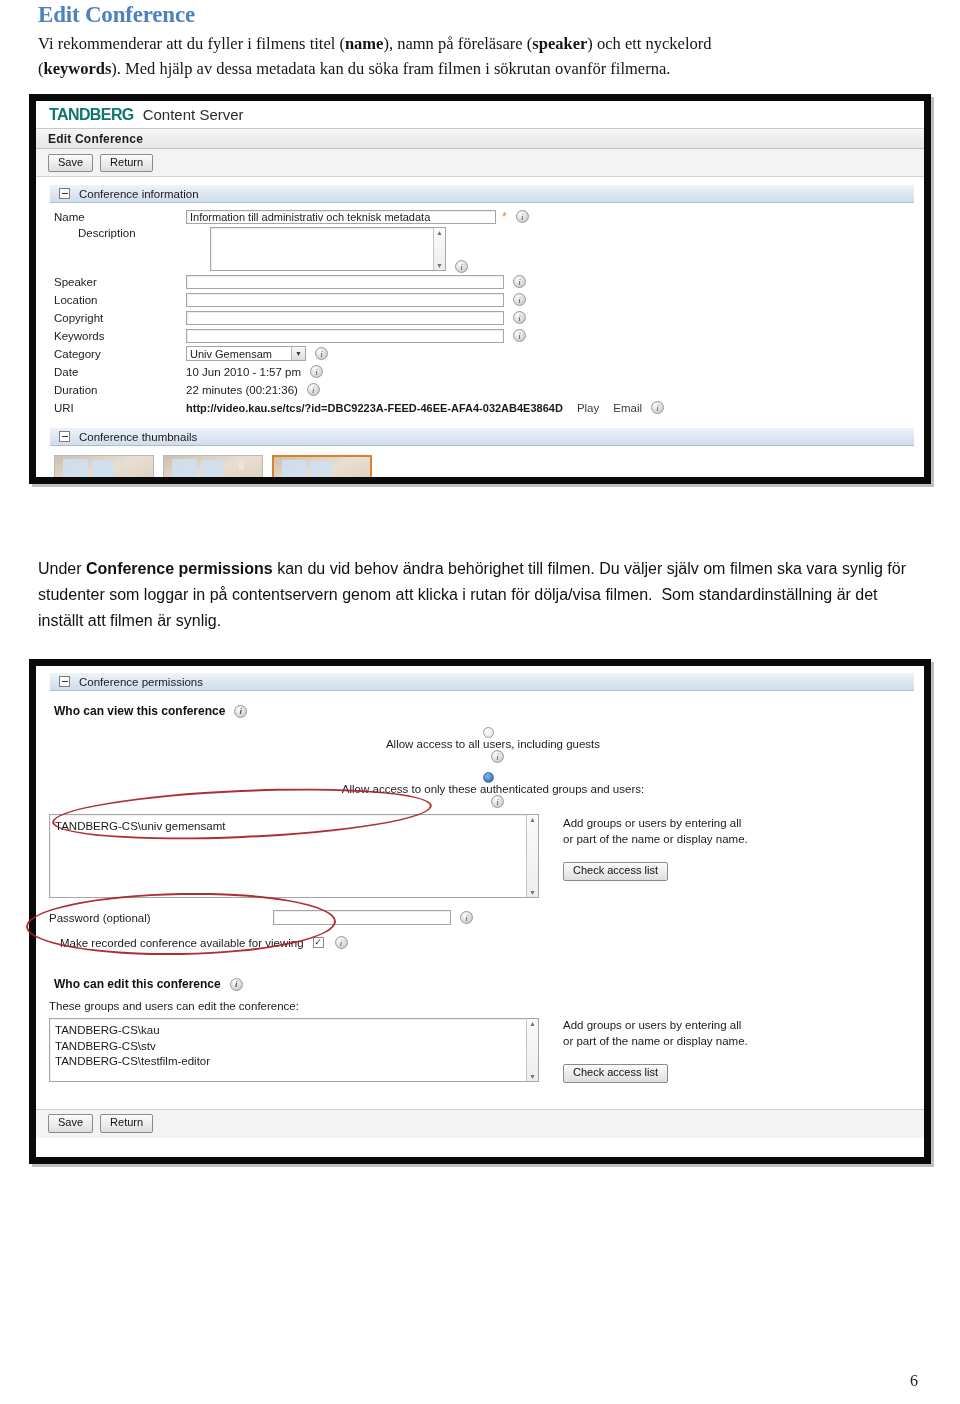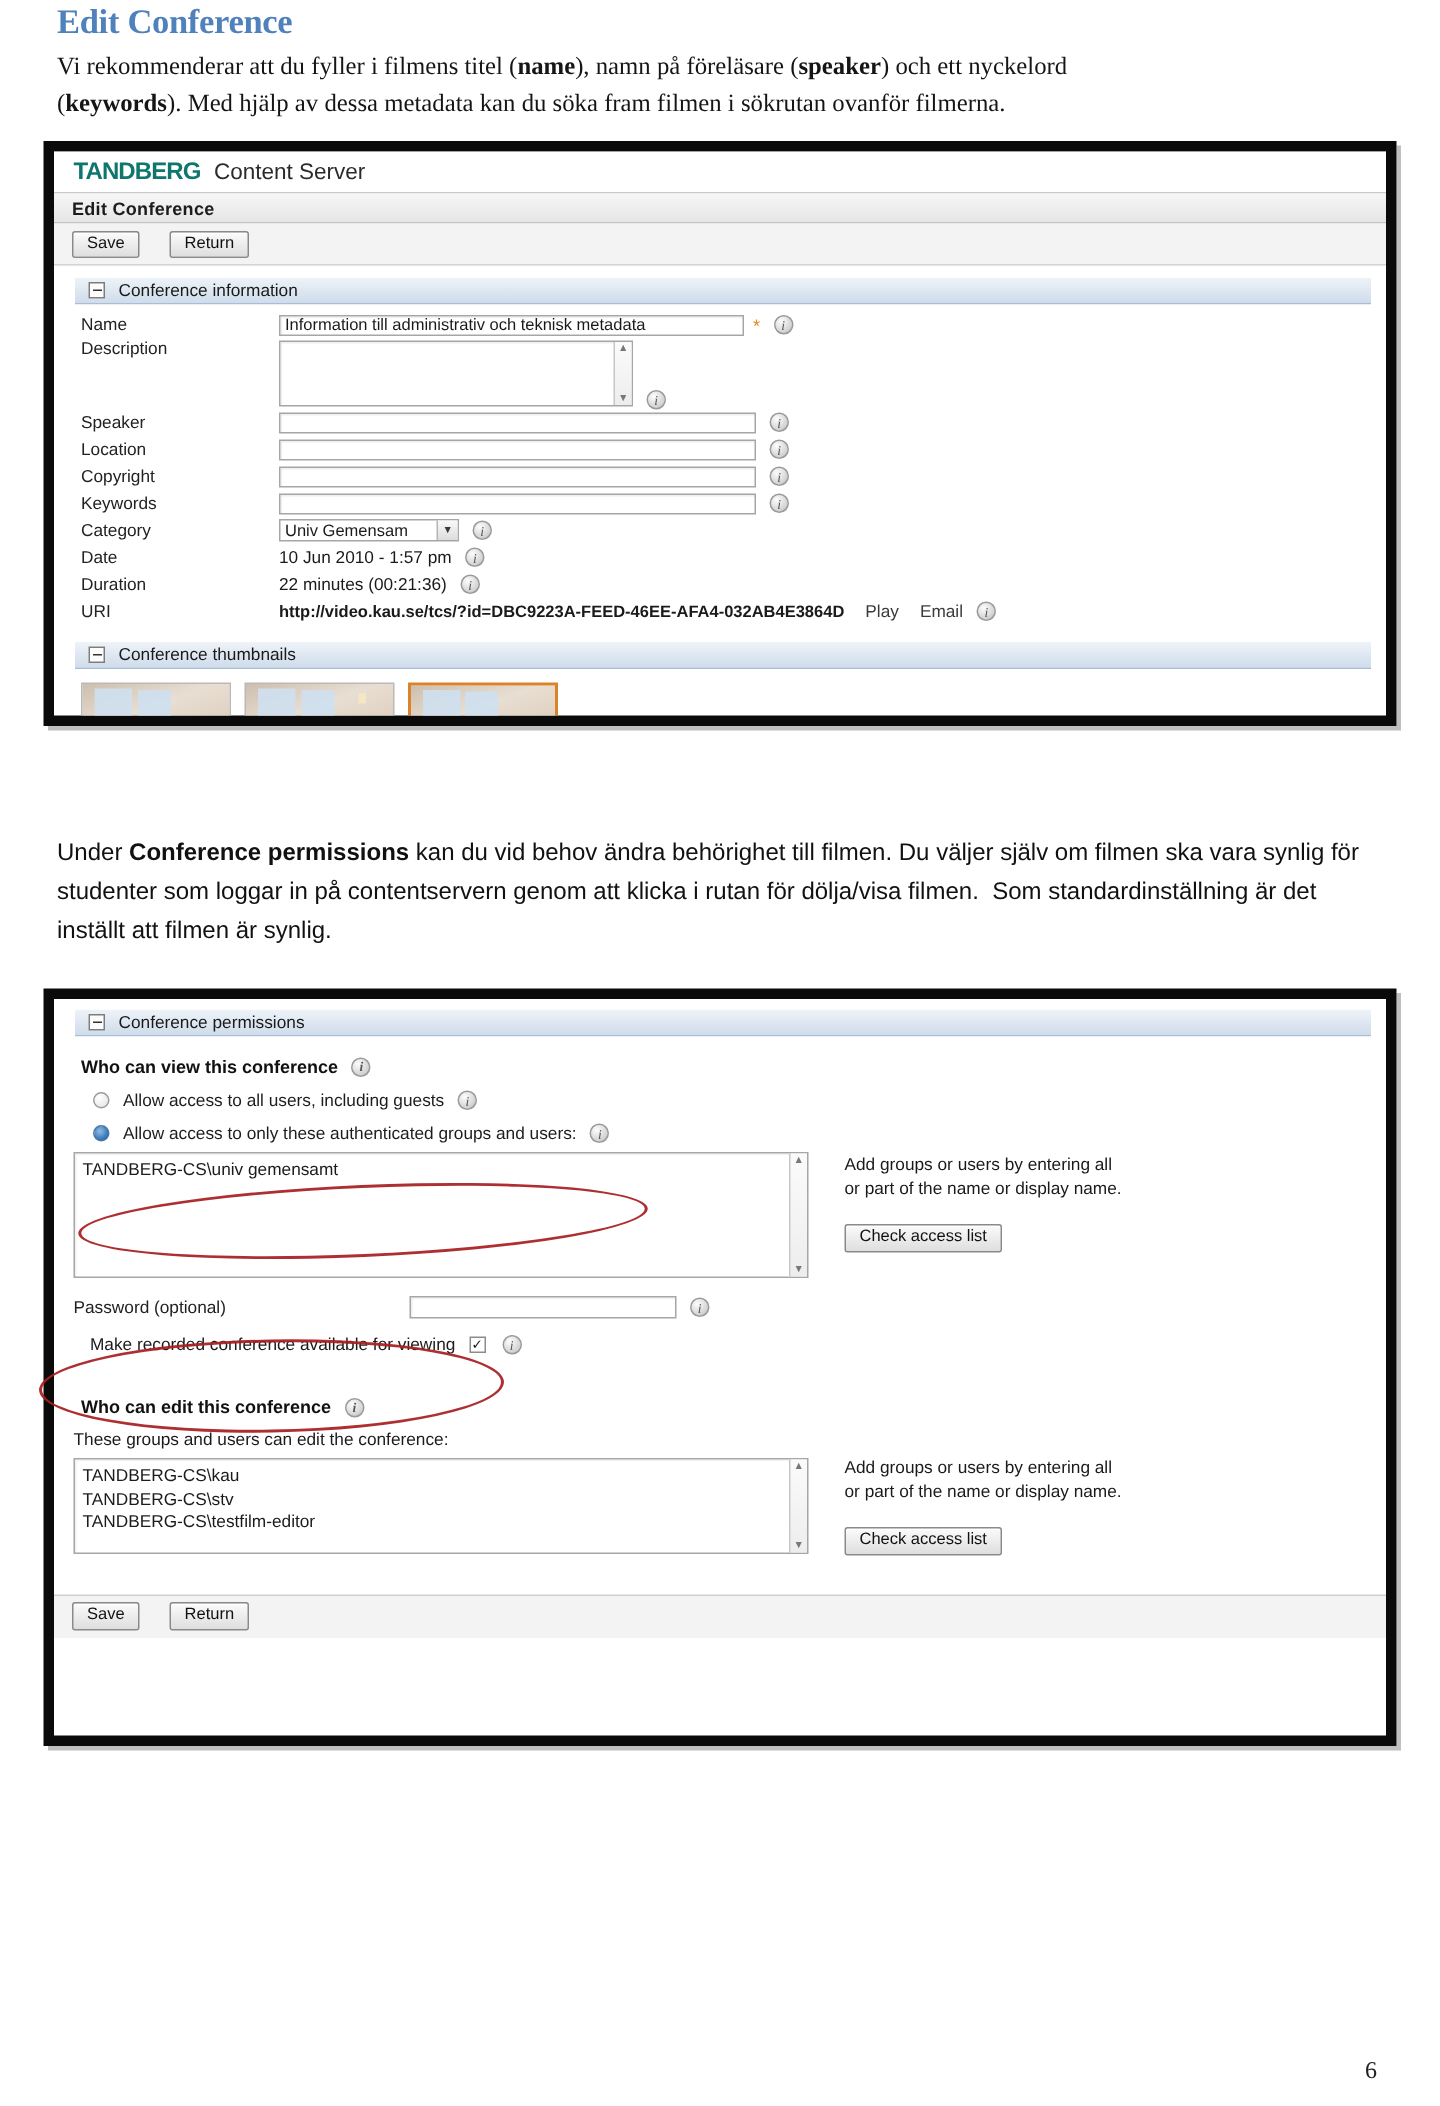--- a/index.html
+++ b/index.html
@@ -108,21 +108,21 @@
     font-size: 12px; font-weight: bold; color: #1c1c1c;
     letter-spacing: 0.2px;
   }
 
   
   .tb-toolbar {
     height: 28px;
     background: #f3f3f3;
     border-bottom: 1px solid #d3d3d3;
     display: flex; align-items: center;
-    padding-left: 12px; gap: 20px;
+    padding-left: 12px; gap: 7px;
   }
   .winbtn {
     font-family: "Liberation Sans", sans-serif;
     font-size: 11px; color: #111;
     background: linear-gradient(#fbfbfb, #dedede);
     border: 1px solid #8a8a8a;
     border-radius: 2px;
     padding: 1px 9px 2px 9px;
     line-height: 1.25;
     min-width: 40px;
@@ -225,21 +225,21 @@
   .tw { position:absolute; background: #cfe0ef; opacity:0.92; }
   .tlamp { position:absolute; background:#f5e6c5; }
 
   
   .perm-body { background:#fff; padding: 0; }
   .perm-h {
     font-size: 12px; font-weight: bold; color:#111;
     display:flex; align-items:center;
     padding: 13px 0 0 18px;
   }
-  .radio-row { display:flex; align-items:center; padding: 9px 0 0 26px; font-size: 11.5px; color:#1d1d1d; }
+  .radio-row { display:flex; align-items:center; padding: 9px 0 0 26px; font-size: 11.5px; color:#1d1d1d;flex-direction:column; }
   .radio {
     width: 11px; height: 11px; border-radius: 50%;
     border: 1px solid #9b9b9b;
     background: radial-gradient(circle at 35% 30%, #fff, #e2e2e2);
     margin-right: 9px; flex: 0 0 auto; position: relative;
   }
   .radio.on { background: radial-gradient(circle at 40% 35%, #8fbce8, #2e6fb0 75%); border-color:#4a76a8; }
 
   .list-box {
     width: 490px; height: 84px;
@@ -312,21 +312,21 @@
 
     <div class="frow">
       <div class="flabel">Name</div>
       <div class="finput w-name" style="display:flex;align-items:center;padding-left:3px;font-size:11px;color:#1a1a1a;">
         <span>Information till administrativ och teknisk metadata</span>
       </div>
       <span class="req-star">*</span>
       <span class="i-badge">i</span>
     </div>
 
-    <div class="frow" style="align-items:flex-start;">
+    <div class="frow" style="align-items:flex-start;margin-left:24px;">
       <div class="flabel">Description</div>
       <div class="textarea-wrap">
         <span></span>
         <div class="sbar">
           <div class="sarrow">▲</div>
           <div class="sarrow">▼</div>
         </div>
       </div>
       <span class="i-badge" style="align-self:flex-end;margin-bottom:-2px;">i</span>
     </div>

